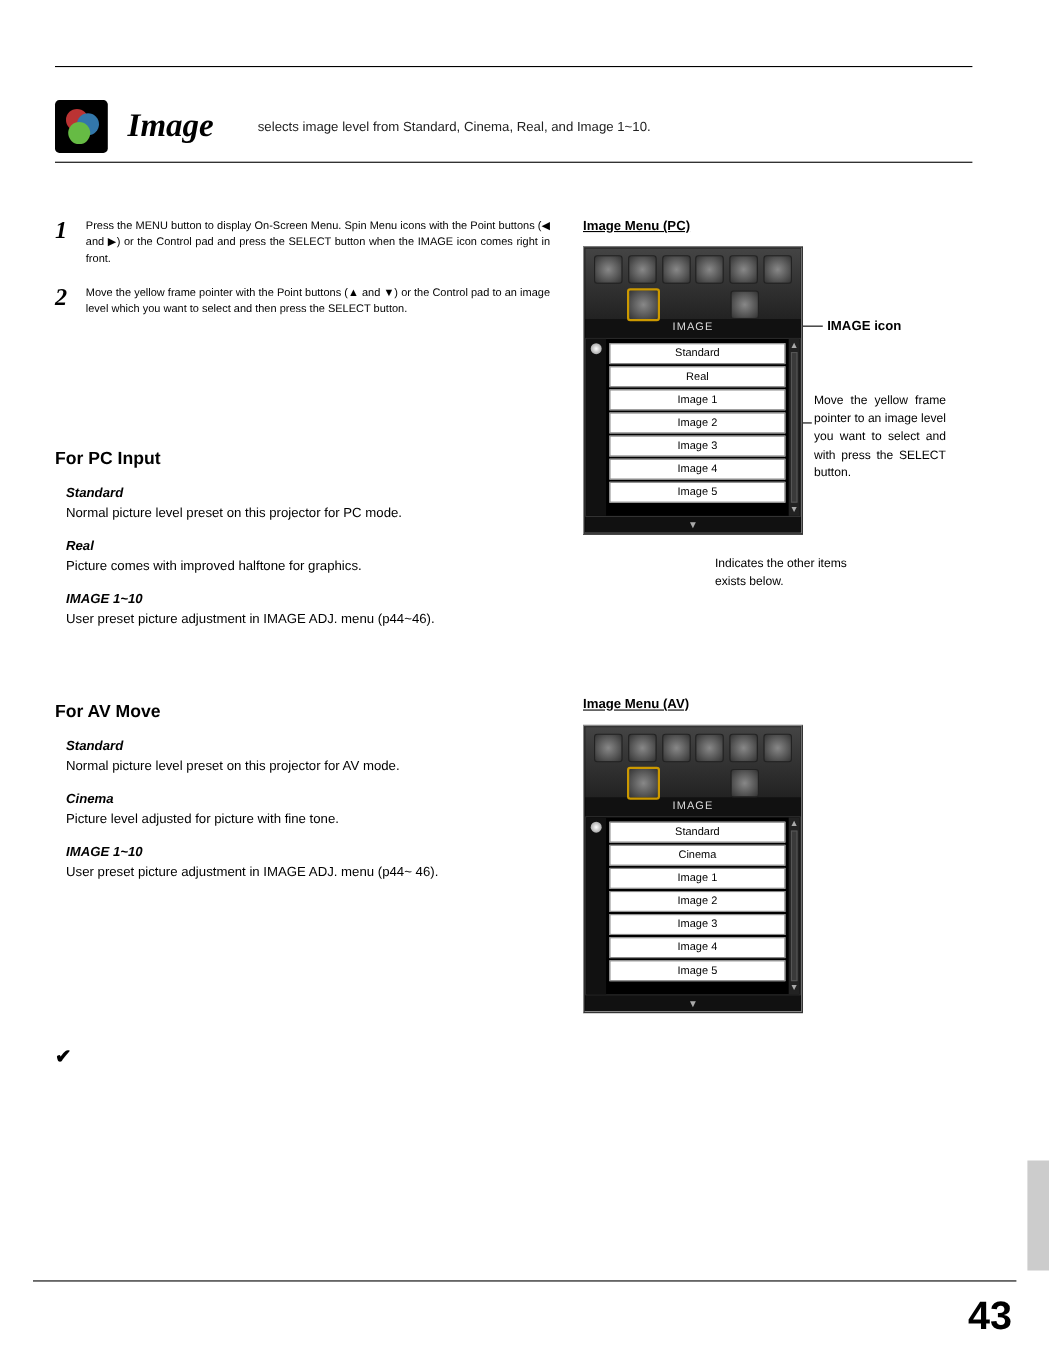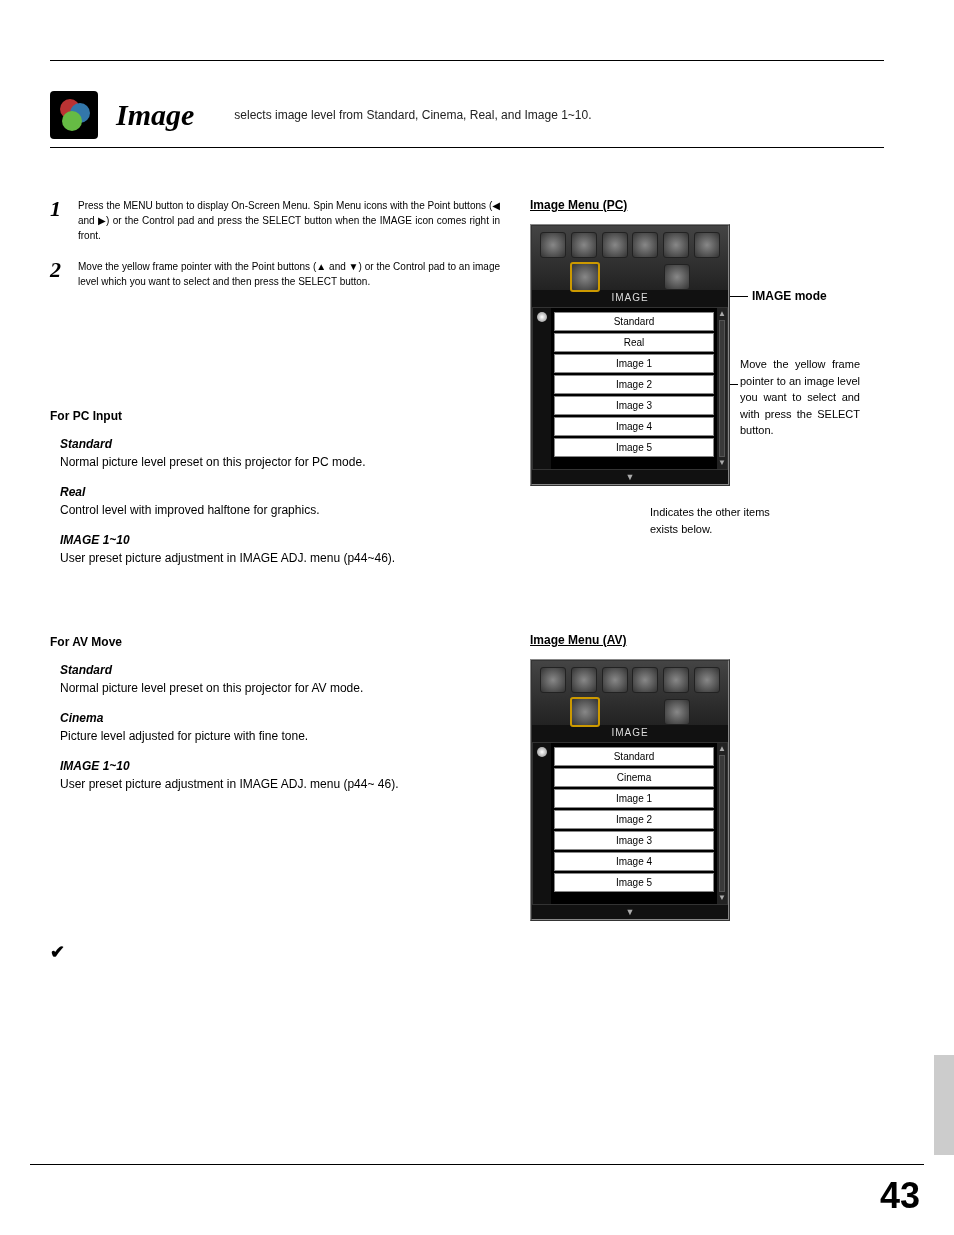--- a/index.html
+++ b/index.html
@@ -68,21 +68,21 @@
     line-height: 1;
   }
   .step-body {
     flex: 1;
     font-size: 10px;
     line-height: 1.5;
     text-align: justify;
   }
   .section-h {
     font-weight: bold;
-    font-size: 12px;
+    font-size: 16px;
     margin-top: 120px;
     margin-bottom: 14px;
   }
   .section-h.second { margin-top: 70px; }
   .defs { padding-left: 10px; }
   .def-term {
     font-style: italic;
     font-weight: bold;
     font-size: 12px;
     margin-bottom: 4px;
@@ -257,21 +257,21 @@
       <div class="step">
         <div class="step-num">2</div>
         <div class="step-body">Move the yellow frame pointer with the Point buttons (▲ and ▼) or the Control pad to an image level which you want to select and then press the SELECT button.</div>
       </div>
 
       <div class="section-h">For PC Input</div>
       <div class="defs">
         <div class="def-term">Standard</div>
         <div class="def-body">Normal picture level preset on this projector for PC mode.</div>
         <div class="def-term">Real</div>
-        <div class="def-body">Control level with improved halftone for graphics.</div>
+        <div class="def-body">Picture comes with improved halftone for graphics.</div>
         <div class="def-term">IMAGE 1~10</div>
         <div class="def-body">User preset picture adjustment in IMAGE ADJ. menu (p44~46).</div>
       </div>
 
       <div class="section-h second">For AV Move</div>
       <div class="defs">
         <div class="def-term">Standard</div>
         <div class="def-body">Normal picture level preset on this projector for AV mode.</div>
         <div class="def-term">Cinema</div>
         <div class="def-body">Picture level adjusted for picture with fine tone.</div>
@@ -314,21 +314,21 @@
             <div class="osd-scroll">
               <span class="tri">▲</span>
               <span class="bar"></span>
               <span class="tri">▼</span>
             </div>
           </div>
           <div class="osd-bottom-arrow">▼</div>
         </div>
 
         <div class="callout-line" style="left:200px; top:72px; width:18px; height:1px;"></div>
-        <div class="callout-label" style="left:222px; top:65px;">IMAGE mode</div>
+        <div class="callout-label" style="left:222px; top:65px;">IMAGE icon</div>
 
         <div class="callout-line" style="left:200px; top:160px; width:8px; height:1px;"></div>
         <div class="callout-text" style="left:210px; top:132px; width:120px;">Move the  yellow frame pointer to an image level you want to select and with press the SELECT button.</div>
       </div>
 
       <div class="indicator-block">Indicates the other items exists below.</div>
 
       <div class="av-block">
         <div class="menu-heading">Image Menu (AV)</div>
         <div class="osd">

